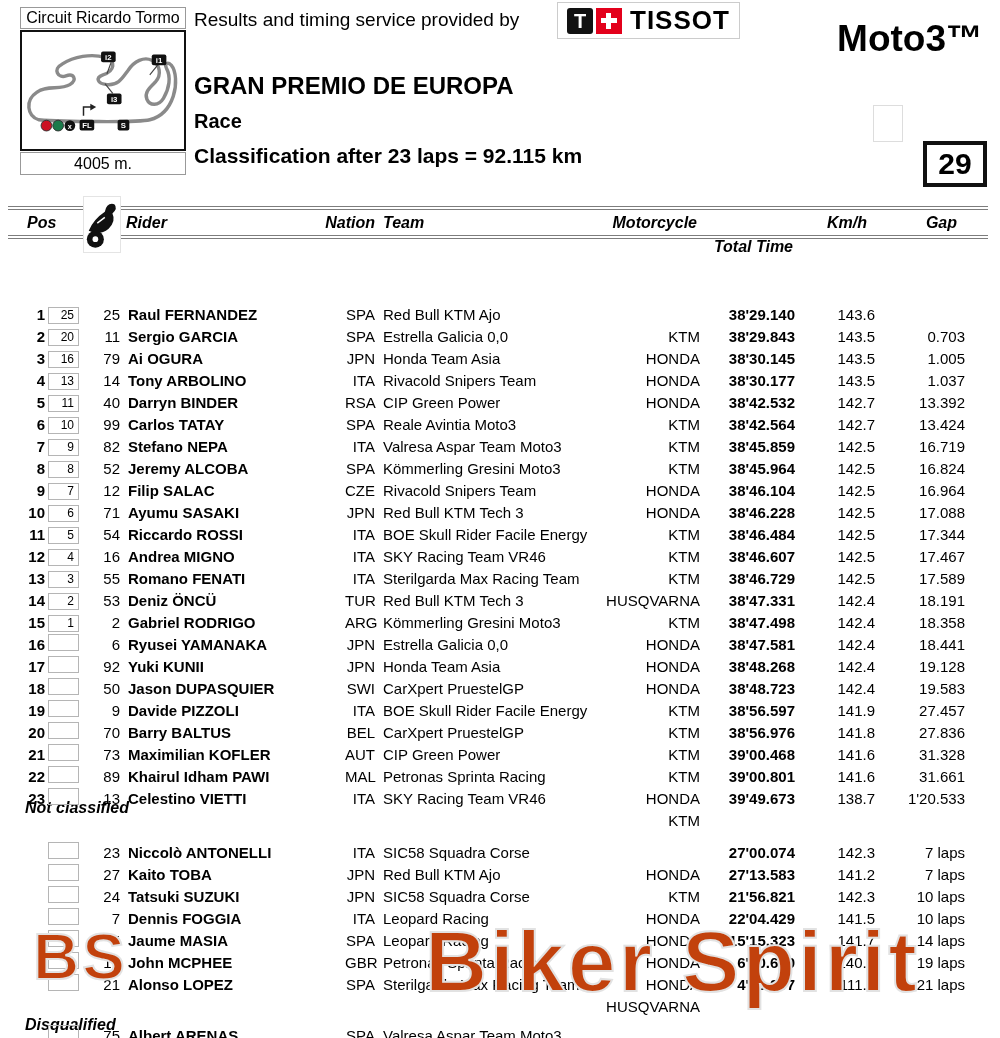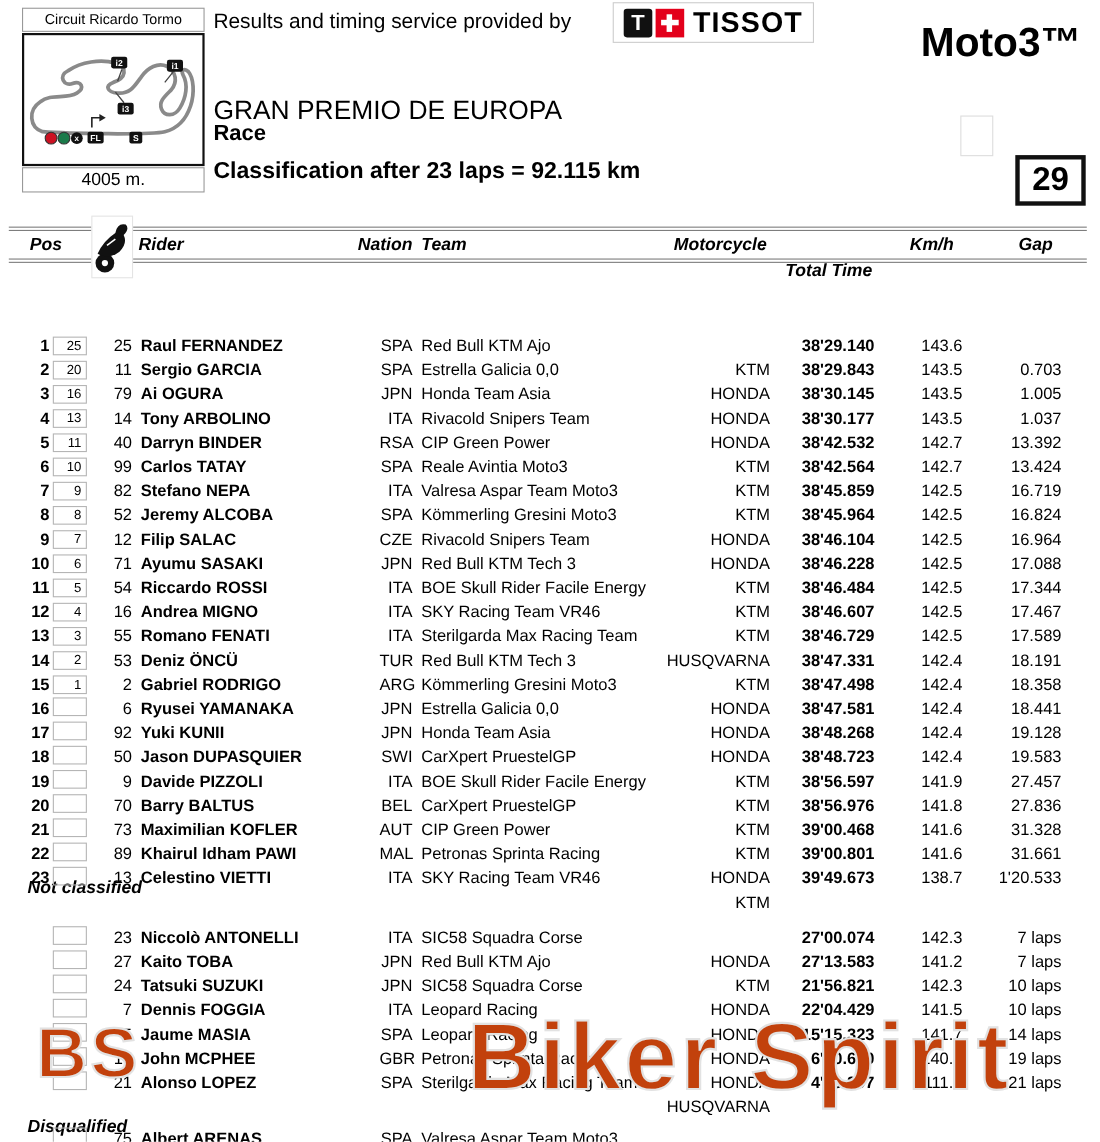--- a/index.html
+++ b/index.html
@@ -1,40 +1,40 @@
 <!DOCTYPE html>
 <html><head>
 <meta charset="utf-8">
 <style>
   * { margin:0; padding:0; box-sizing:border-box; }
   body { background:#fff; font-family:"Liberation Sans", sans-serif; color:#000; }
   .page { position:relative; width:1000px; height:1038px; background:#fff; overflow:hidden; }
 
   
   .circuit-title { position:absolute; left:20px; top:7px; width:166px; height:22px;
-    border:1px solid #999; font-size:13px; text-align:center; line-height:20px; background:#fff; }
+    border:1px solid #999; font-size:16px; text-align:center; line-height:20px; background:#fff; }
   .circuit-map { position:absolute; left:20px; top:30px; width:166px; height:121px;
     border:2px solid #111; background:#fff; }
   .circuit-map svg { width:100%; height:100%; display:block; }
   .circuit-length { position:absolute; left:20px; top:152px; width:166px; height:23px;
     border:1px solid #999; font-size:16px; text-align:center; line-height:21px; }
 
   .provided-by { position:absolute; left:194px; top:9px; font-size:19px; }
   .tissot-box { position:absolute; left:557px; top:2px; height:37px; border:1px solid #ccc;
     display:flex; align-items:center; padding:0 9px; gap:3px; background:#fff; }
   .tsq { width:26px; height:26px; background:#111; color:#fff; font-weight:bold;
     font-size:20px; text-align:center; line-height:26px; border-radius:3px; }
   .cross { width:26px; height:26px; background:#e3001b; position:relative; }
   .cross::before { content:""; position:absolute; background:#fff; width:16px; height:5px; left:5px; top:10px; }
   .cross::after  { content:""; position:absolute; background:#fff; width:5px; height:16px; left:10px; top:5px; }
   .tissot-word { font-size:26px; font-weight:bold; letter-spacing:1px; margin-left:5px;text-align:center; }
 
   .moto3 { position:absolute; left:808px; top:18px; width:175px; text-align:right;
     font-size:37px; font-weight:bold; }
-  .gp-title { position:absolute; left:194px; top:72px; font-size:24px; font-weight:normal;margin-top:15px; }
+  .gp-title { position:absolute; left:194px; top:72px; font-size:24px; font-weight:bold; }
   .race-label { position:absolute; left:194px; top:110px; font-size:20px; font-weight:bold; }
   .classification { position:absolute; left:194px; top:144px; font-size:21px; font-weight:bold; }
   .small-empty-box { position:absolute; left:873px; top:105px; width:30px; height:37px; border:1px solid #ddd; }
   .page-box { position:absolute; left:923px; top:141px; width:64px; height:46px;
     border:4px solid #111; font-size:30px; font-weight:bold; text-align:center; line-height:38px; }
 
   
   .dline { position:absolute; left:8px; width:980px; height:4px;
     border-top:1px solid #7d7d7d; border-bottom:1px solid #7d7d7d; }
   .th { position:absolute; font-size:16px; font-weight:bold; font-style:italic; top:214px; white-space:nowrap; }

